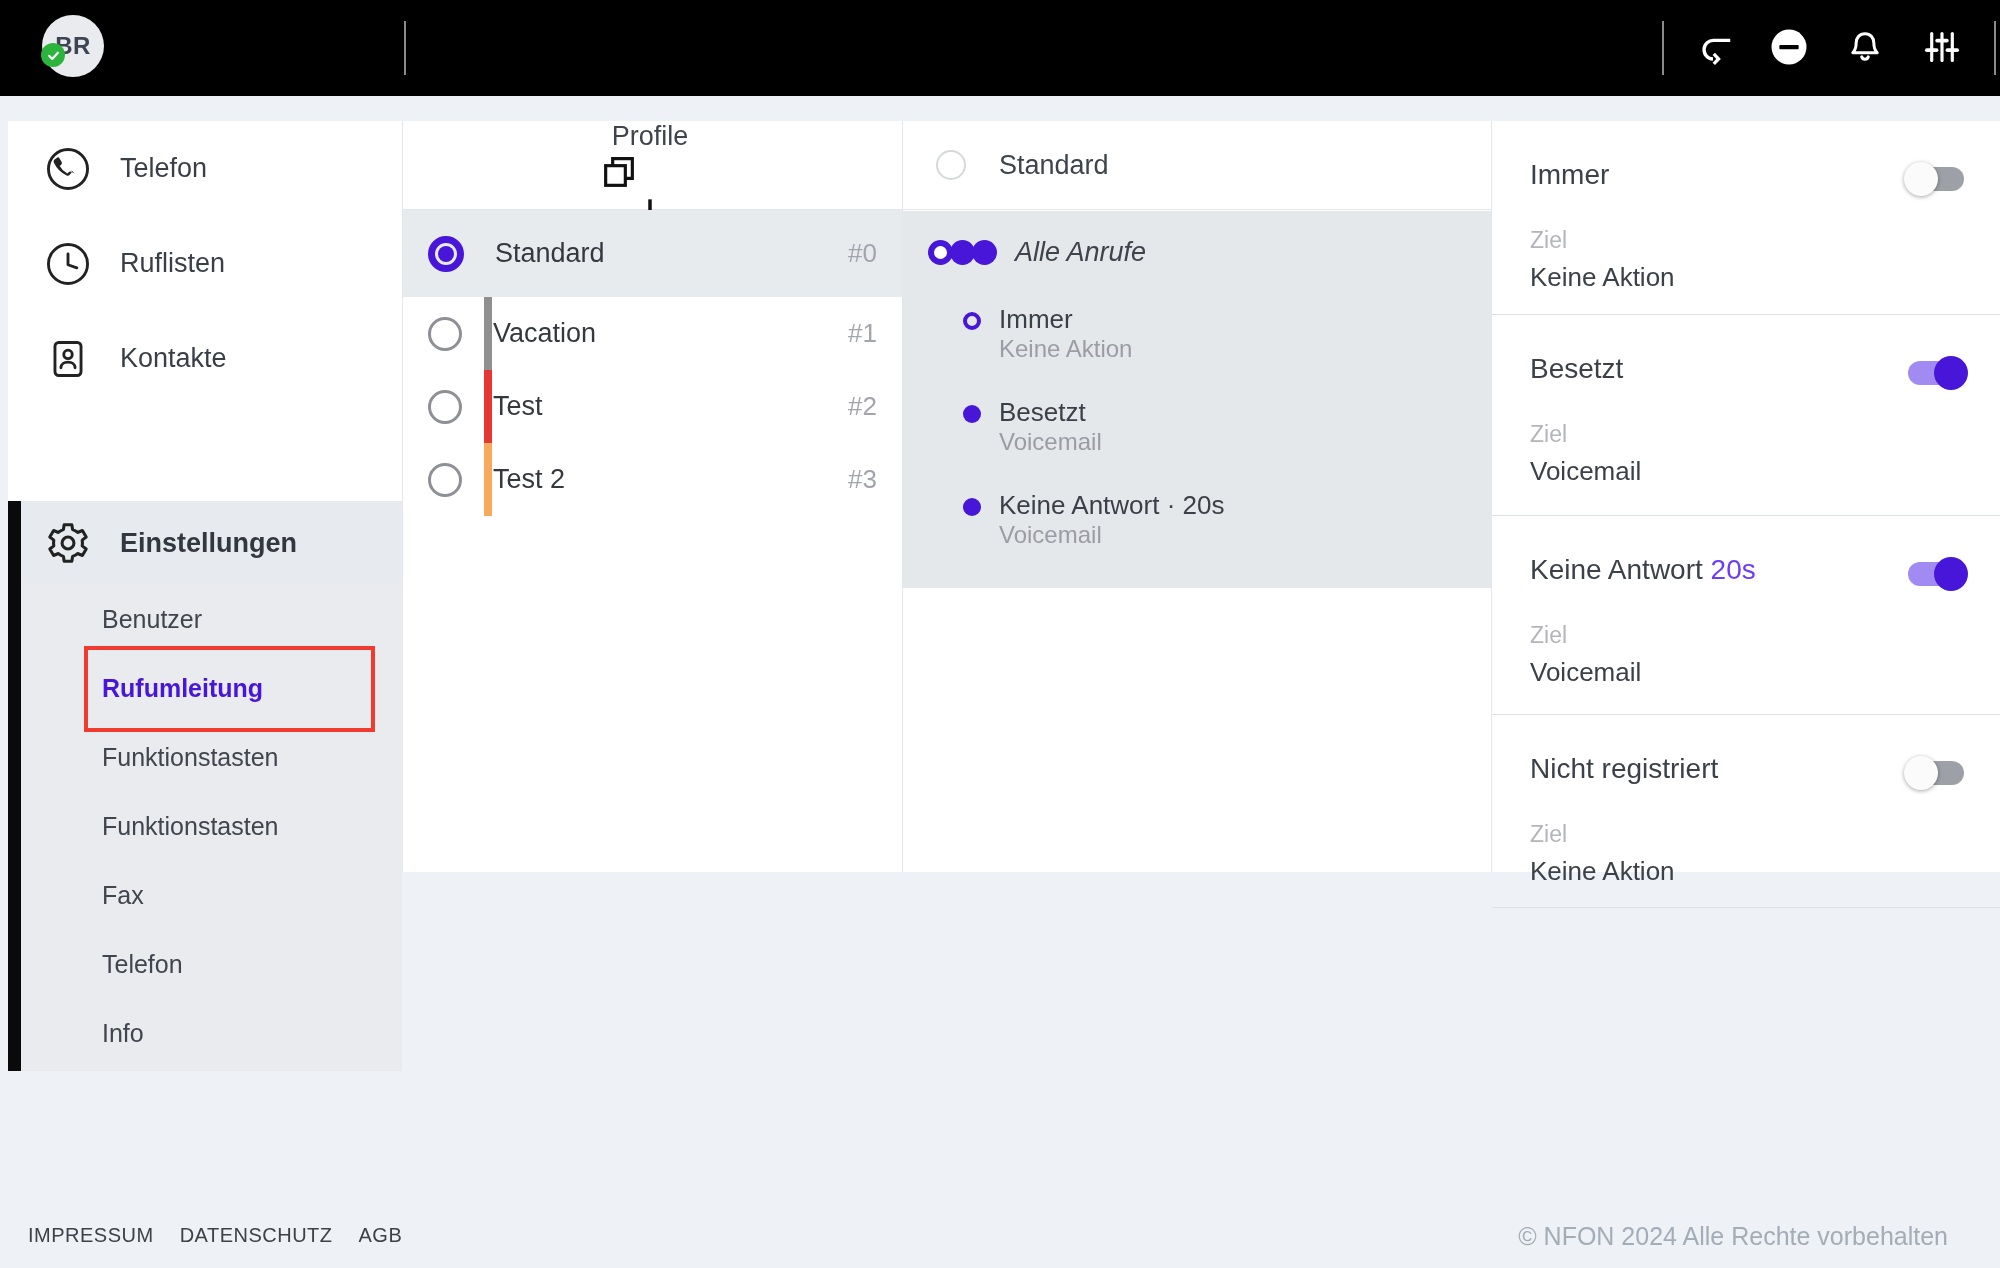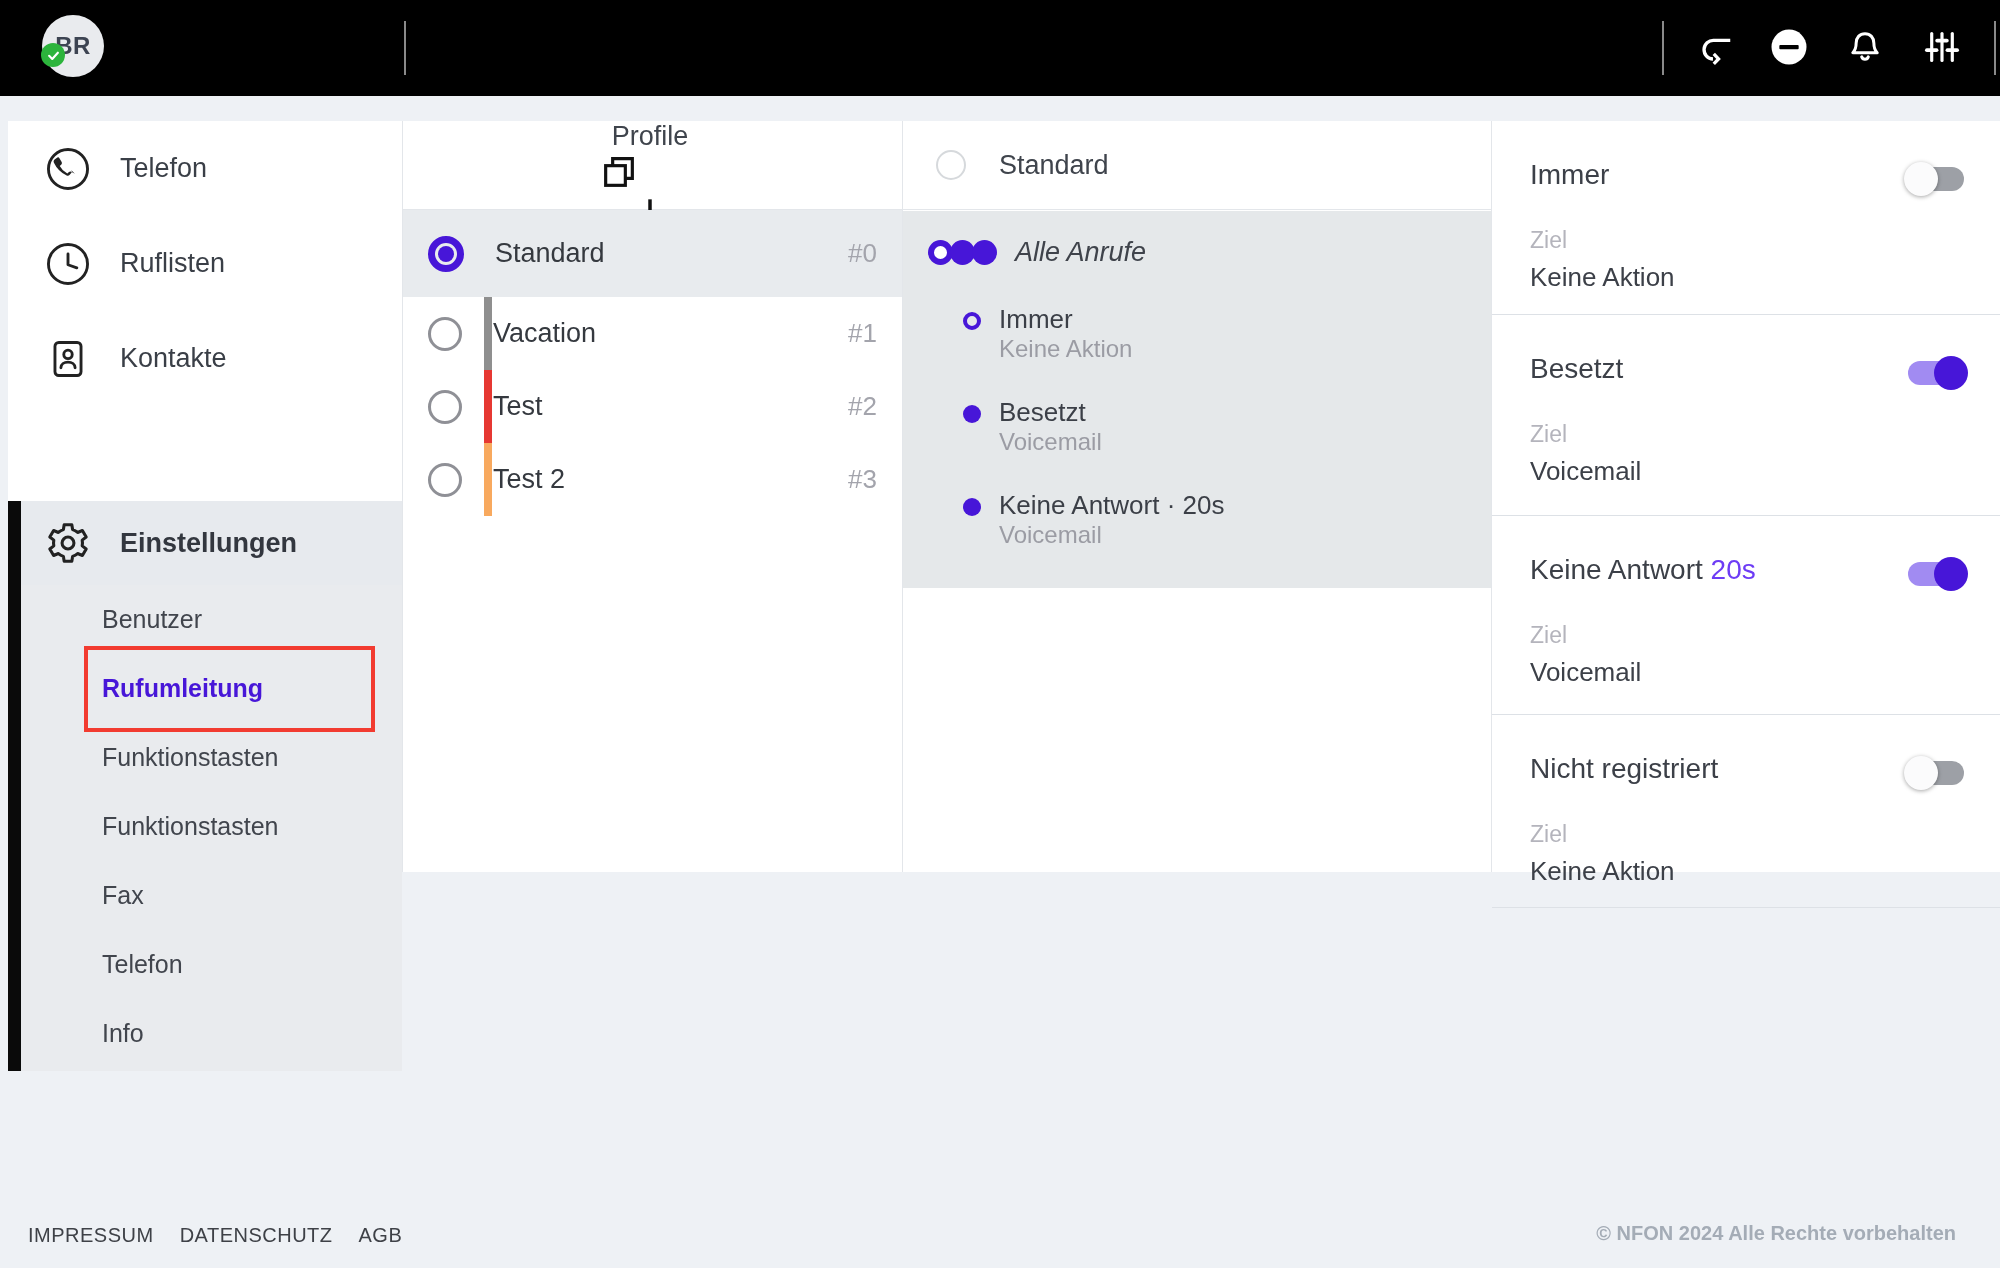--- a/index.html
+++ b/index.html
@@ -98,21 +98,21 @@
   .knob { position:absolute; top:-5px; left:-4px; width:34px; height:34px; border-radius:50%;
           background:#fbfbfc; box-shadow:0 1px 4px rgba(0,0,0,.35); }
   .sec.on .toggle { background:var(--accent_light,#a18bf2); }
   .sec.on .knob { left:auto; right:-4px; background:var(--accent,#4716d8); box-shadow:none; }
   .ziel { position:absolute; left:38px; top:106px; font-size:23px; color:#b4b4bc; }
   .target { position:absolute; left:38px; top:141px; font-size:26px; color:#3c4048; }
 
   
   .footer-links { position:absolute; left:28px; top:1224px; display:flex; gap:26px; }
   .footer-links span { font-size:20px; letter-spacing:.5px; color:#3e4147; cursor:pointer; }
-  .copyright { position:absolute; right:44px; top:1222px; font-size:20px; color:#a4acb6;font-weight:bold; }
+  .copyright { position:absolute; right:52px; top:1222px; font-size:25px; color:#a4acb6; }
 </style>
 </head>
 <body>
 
 <div class="topbar">
   <div class="avatar">
     <span>BR</span>
   </div>
   <div class="status-badge">
     <svg width="15" height="15" viewBox="0 0 24 24">

